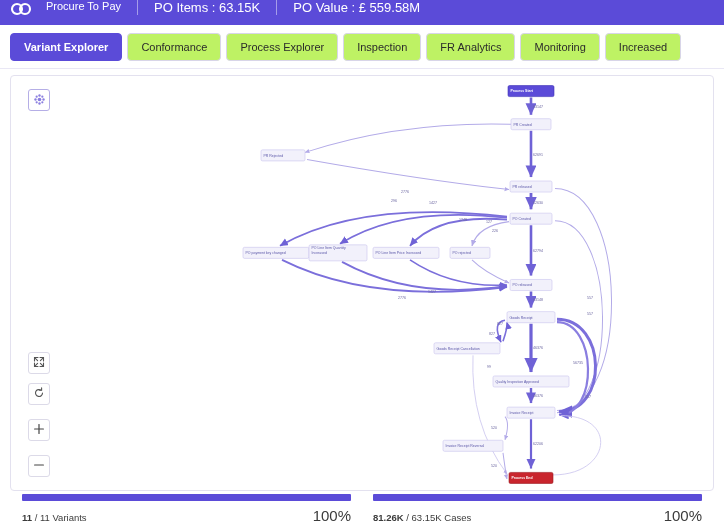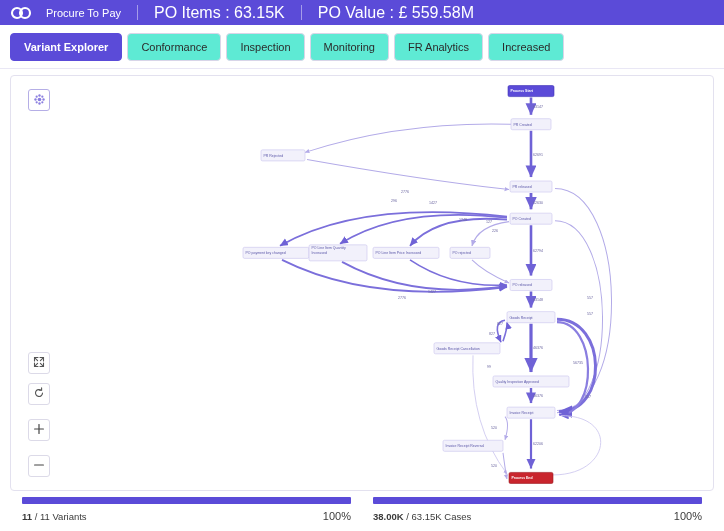--- a/index.html
+++ b/index.html
@@ -9,45 +9,45 @@
     background: #ffffff;
     font-family: "Liberation Sans", sans-serif;
     overflow: hidden;
   }
   .app { width: 724px; height: 531px; position: relative; background: #fff; display: flex; flex-direction: column; }
 
   
   .header {
     height: 25px; flex: 0 0 25px;
     background: #5b4bd8;
-    display: flex; align-items: center;
+    display: flex; 
     padding-left: 8px;
     color: #fff;
   }
   .logo-mark { width: 26px; height: 18px; display: flex; align-items: center; justify-content: center; flex: 0 0 26px; }
   .header-title {
     font-size: 11px; font-weight: 400; color: #fff;
     padding: 0 16px 0 12px; white-space: nowrap;
   }
   .hdr-sep { width: 1px; height: 15px; background: rgba(255,255,255,0.45); flex: 0 0 1px; }
-  .header-stat { font-size: 16px; color: #fff; padding: 0 16px; white-space: nowrap; }
+  .header-stat { font-size: 13px; color: #fff; padding: 0 16px; white-space: nowrap; }
 
   
   .tabbar {
     height: 44px; flex: 0 0 44px;
     display: flex; align-items: center; gap: 5px;
     padding: 0 10px;
     background: #fff;
     border-bottom: 1px solid #e9e7f5;
   }
   .tab {
     height: 28px; padding: 0 13px;
     display: flex; align-items: center; justify-content: center;
     font-size: 11px; color: #2b2b2b;
-    background: #5eead4;
+    background: #bef264;
     border: 1px solid #d8d5e8;
     border-radius: 4px;
     white-space: nowrap;
     cursor: pointer;
   }
   .tab.active {
     background: #5b4bd8; color: #fff; border-color: #5b4bd8; font-weight: bold;
   }
 
   
@@ -76,21 +76,21 @@
     height: 40px; flex: 0 0 40px;
     display: flex; align-items: center; gap: 22px;
     padding: 0 22px 4px 22px;
   }
   .meter { flex: 1 1 0; min-width: 0; }
   .meter-track { height: 7px; background: #ece9fa; border-radius: 1px; overflow: hidden; }
   .meter-fill { height: 100%; background: #5b4bd8; }
   .meter-row { display: flex; justify-content: space-between; align-items: baseline; margin-top: 6px; }
   .meter-label { font-size: 9.5px; color: #3b3b3b; white-space: nowrap; text-align: right; }
   .meter-label b { font-weight: bold; }
-  .meter-pct { font-size: 11px; color: #3b3b3b; }
+  .meter-pct { font-size: 15px; color: #3b3b3b; }
 
   
   text { font-family: "Liberation Sans", sans-serif; }
 </style>
 </head>
 <body>
 
 <div class="app">
 
   <div class="header">
@@ -103,23 +103,24 @@
     <div class="header-title">Procure To Pay</div>
     <div class="hdr-sep"></div>
     <div class="header-stat">PO Items : 63.15K</div>
     <div class="hdr-sep"></div>
     <div class="header-stat">PO Value : £ 559.58M</div>
   </div>
 
   <div class="tabbar">
     <div class="tab active">Variant Explorer</div>
     <div class="tab">Conformance</div>
+    <div class="tab">Process Explorer</div>
     <div class="tab">Inspection</div>
+    <div class="tab">FR Analytics</div>
     <div class="tab">Monitoring</div>
-    <div class="tab">FR Analytics</div>
     <div class="tab">Increased</div>
   </div>
 
   <div class="canvas-wrap">
 
     <div class="ctl-btn layers">
       <span>
         <svg width="11" height="11" viewBox="0 0 12 12" aria-hidden="true">
           <circle cx="6" cy="6" r="2" fill="#8b7fe0"></circle>
           <circle cx="6" cy="1.6" r="1.3" fill="#8b7fe0"></circle>
@@ -321,20 +322,20 @@
         <div class="meter-label"><b>11</b><span> / 11 Variants</span></div>
         <div class="meter-pct">100%</div>
       </div>
     </div>
 
     <div class="meter">
       <div class="meter-track">
         <div class="meter-fill" id="fill-1" style="width: 100%;"></div>
       </div>
       <div class="meter-row">
-        <div class="meter-label"><b>38.00K</b><span> / 63.15K Cases</span></div>
+        <div class="meter-label"><b>81.26K</b><span> / 63.15K Cases</span></div>
         <div class="meter-pct">100%</div>
       </div>
     </div>
 
 
   </div>
 </div>
 
 </body></html>

